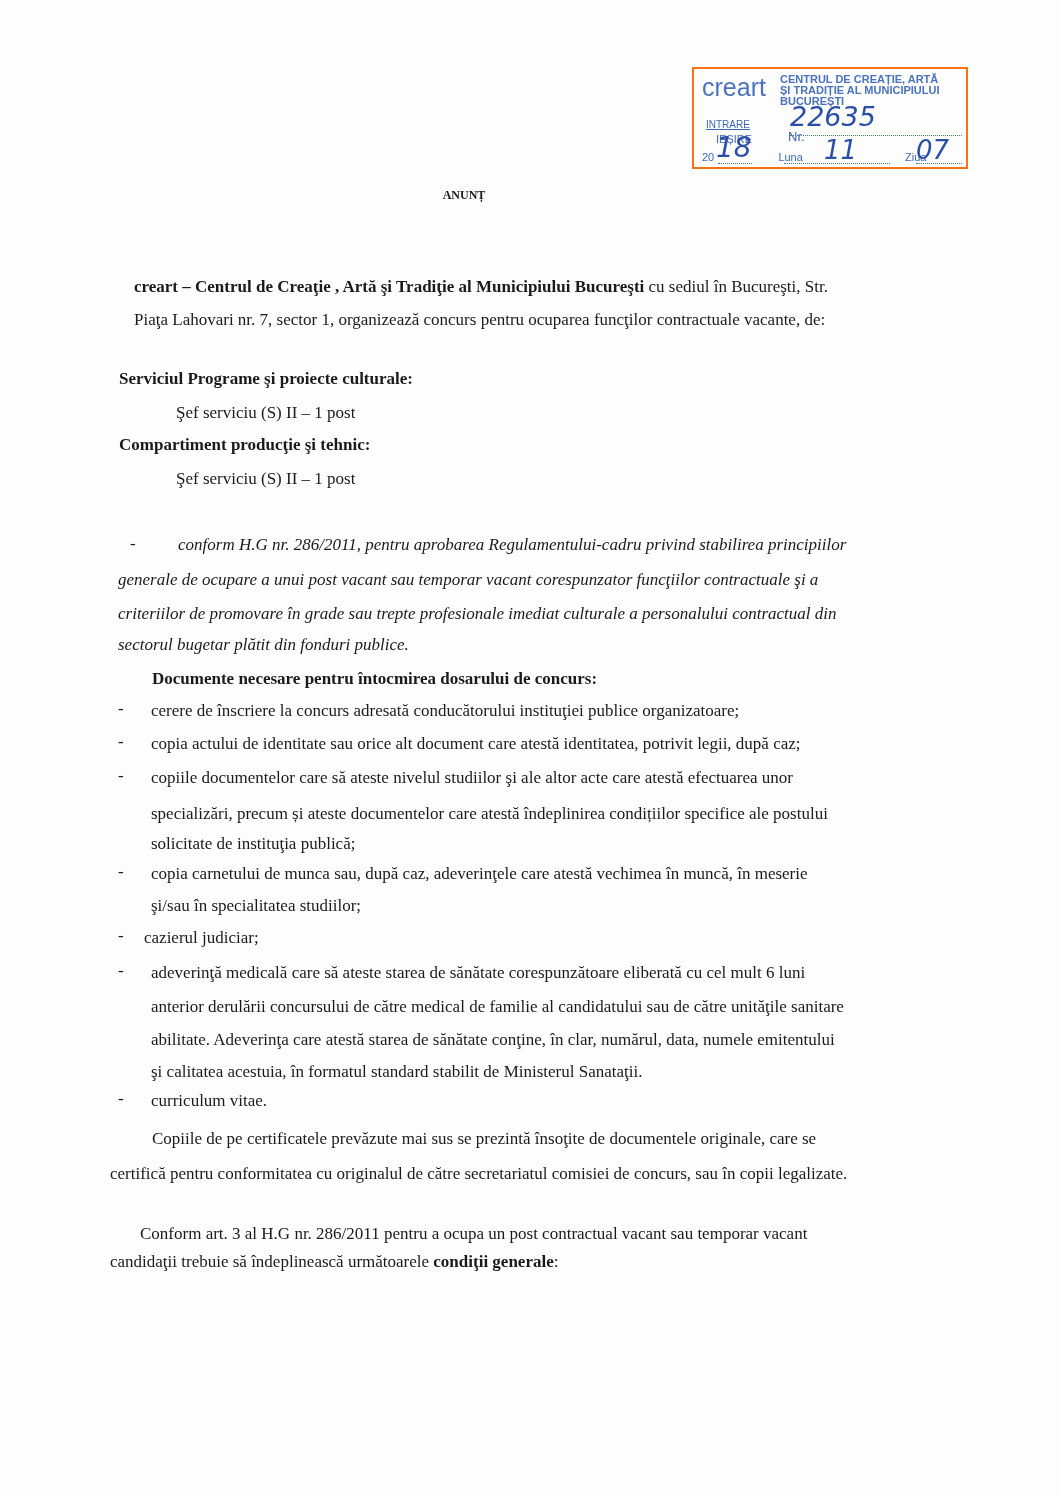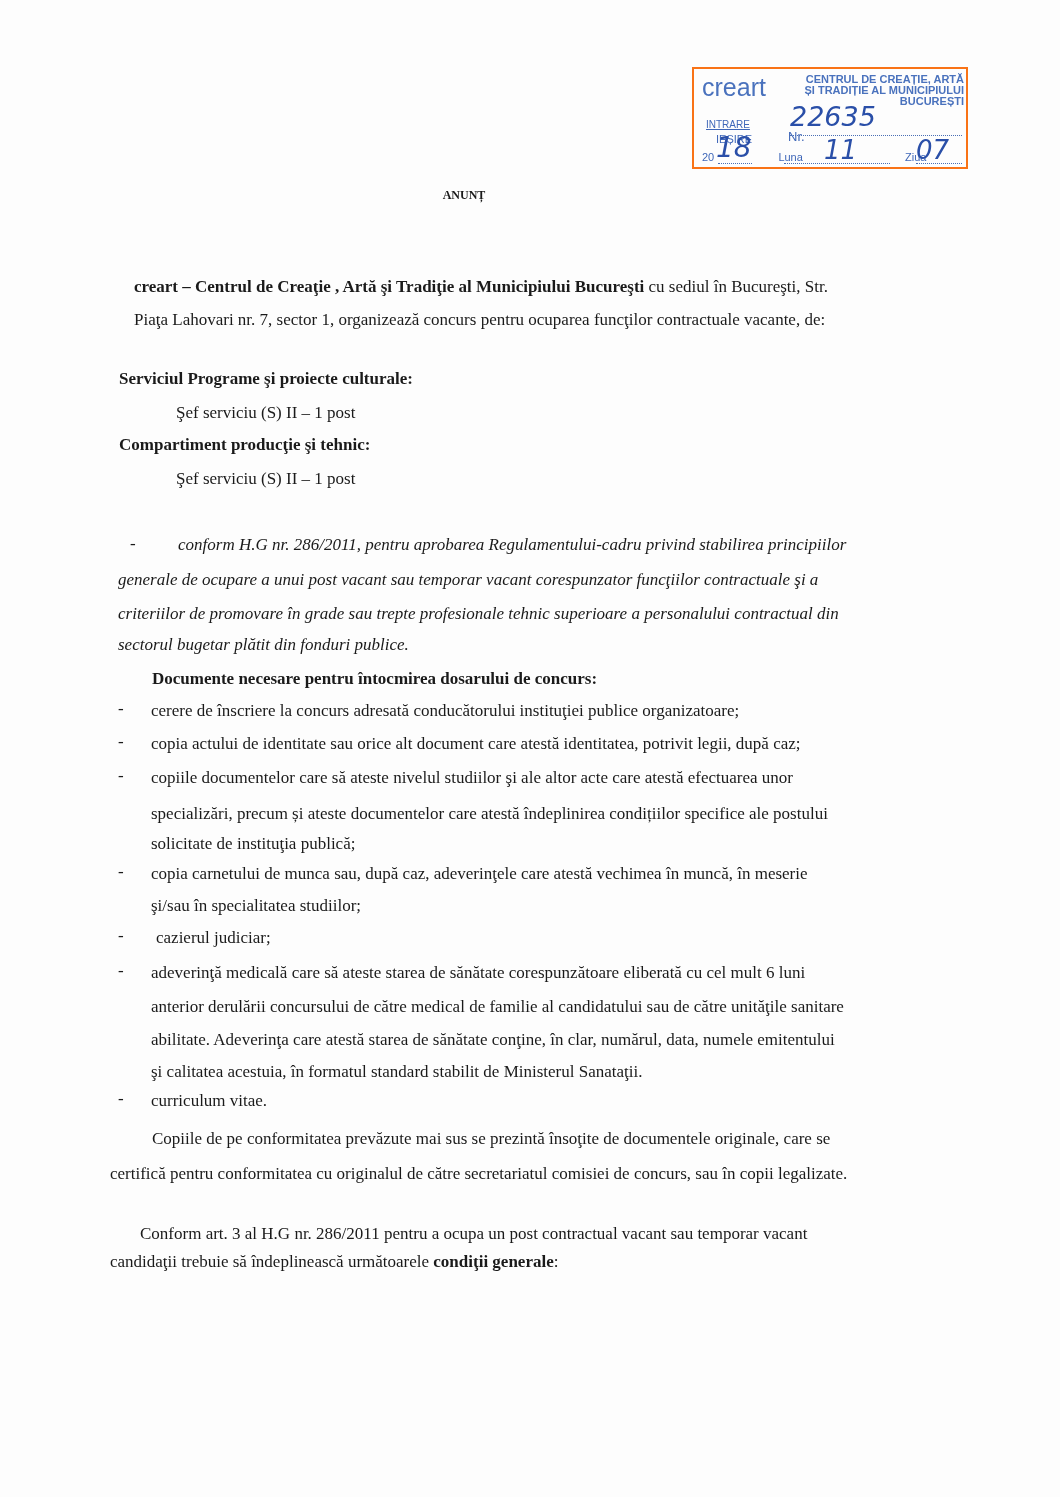--- a/index.html
+++ b/index.html
@@ -6,21 +6,21 @@
   body {
     width: 1060px; height: 1497px; background: #fdfdfd; position: relative; overflow: hidden;
     font-family: "Liberation Serif", serif; color: #1a1a1a;
   }
   .stamp {
     position: absolute; left: 692px; top: 67px; width: 276px; height: 102px;
     border: 2px solid #f97316; color: #3f67b8; box-sizing: border-box;
     font-family: "Liberation Sans", sans-serif;
   }
   .stamp .logo { position: absolute; left: 8px; top: 4px; font-size: 25px; letter-spacing: 0px; color: #4a72bd; }
-  .stamp .inst { position: absolute; left: 86px; top: 5px; width: 184px; font-size: 11px; line-height: 11px; font-weight: bold; text-align: right; color: #4a72bd; }
+  .stamp .inst { position: absolute; left: 86px; top: 5px; width: 184px; font-size: 11px; line-height: 11px; font-weight: bold; color: #4a72bd; }
   .stamp .nr-num { position: absolute; left: 96px; top: 32px; font-size: 27px; font-style: italic; font-family: "DejaVu Sans", sans-serif; color: #2a4fa8; }
   .stamp .intrare { position: absolute; left: 12px; top: 50px; font-size: 10px; text-decoration: underline; }
   .stamp .iesire { position: absolute; left: 22px; top: 64px; font-size: 11px; }
   .stamp .nr-label { position: absolute; left: 80px; top: 60px; font-size: 13px; padding-left: 14px; }
   .stamp .nr-line { position: absolute; left: 96px; top: 66px; width: 172px; border-bottom: 1px dotted #4a6fb5; }
   .stamp .row3 { position: absolute; left: 8px; top: 82px; font-size: 11px; }
   .stamp .hw { position: absolute; font-family: "DejaVu Sans", sans-serif; font-style: italic; color: #2a4fa8; }
   .stamp .yr { left: 22px; top: 62px; font-size: 28px; }
   .stamp .mo { left: 130px; top: 66px; font-size: 26px; }
   .stamp .dy { left: 222px; top: 66px; font-size: 26px; }
@@ -70,21 +70,21 @@
 <div class="p" style="left:134px; top:303px;">Piaţa Lahovari nr. 7, sector 1,  organizează  concurs  pentru ocuparea funcţilor  contractuale vacante, de:</div>
 
 <div class="p b" style="left:119px; top:362px;">Serviciul Programe şi proiecte culturale:</div>
 <div class="p" style="left:176px; top:396px;">Şef serviciu (S) II – 1 post</div>
 <div class="p b" style="left:119px; top:428px;">Compartiment producţie şi tehnic:</div>
 <div class="p" style="left:176px; top:462px;">Şef serviciu (S) II – 1 post</div>
 
 <span class="dash" style="left:130px; top:534px;">-</span>
 <div class="p it" style="left:178px; top:528px;">conform H.G nr. 286/2011, pentru aprobarea Regulamentului-cadru privind stabilirea principiilor</div>
 <div class="p it" style="left:118px; top:563px;">generale de ocupare a unui post vacant sau temporar vacant corespunzator funcţiilor contractuale şi a</div>
-<div class="p it" style="left:118px; top:597px;">criteriilor de promovare în grade sau trepte profesionale tehnic superioare a personalului contractual din</div>
+<div class="p it" style="left:118px; top:597px;">criteriilor de promovare în grade sau trepte profesionale imediat culturale a personalului contractual din</div>
 <div class="p it" style="left:118px; top:628px;">sectorul bugetar plătit din fonduri publice.</div>
 
 <div class="p b" style="left:152px; top:662px;">Documente necesare pentru întocmirea dosarului de concurs:</div>
 
 <div>
   <span class="dash" style="top:699px">-</span>
   <div class="p" style="left:151px; top:694px;">cerere de înscriere la concurs adresată conducătorului instituţiei publice organizatoare;</div>
 
   <span class="dash" style="top:732px">-</span>
   <div class="p" style="left:151px; top:727px;">copia actului de identitate sau orice alt document care atestă identitatea, potrivit legii, după caz;</div>
@@ -92,31 +92,31 @@
   <span class="dash" style="top:766px">-</span>
   <div class="p" style="left:151px; top:761px;">copiile documentelor care să ateste nivelul studiilor şi ale altor acte care atestă efectuarea unor</div>
   <div class="p" style="left:151px; top:797px;">specializări, precum și ateste documentelor care atestă îndeplinirea condițiilor specifice ale postului</div>
   <div class="p" style="left:151px; top:827px;">solicitate de instituţia publică;</div>
 
   <span class="dash" style="top:862px">-</span>
   <div class="p" style="left:151px; top:857px;">copia carnetului de munca sau, după caz, adeverinţele care atestă vechimea în muncă, în meserie</div>
   <div class="p" style="left:151px; top:889px;">şi/sau în specialitatea studiilor;</div>
 
   <span class="dash" style="top:926px">-</span>
-  <div class="p" style="left:156px; top:921px;text-align:right;">cazierul judiciar;</div>
+  <div class="p" style="left:144px; top:921px;text-align:right;">cazierul judiciar;</div>
 
   <span class="dash" style="top:961px">-</span>
   <div class="p" style="left:151px; top:956px;">adeverinţă medicală care să ateste starea de sănătate corespunzătoare eliberată  cu cel mult 6 luni</div>
   <div class="p" style="left:151px; top:990px;">anterior derulării concursului de către medical de familie al candidatului sau de către unităţile sanitare</div>
   <div class="p" style="left:151px; top:1023px;">abilitate. Adeverinţa care atestă starea de sănătate conţine, în clar, numărul, data, numele  emitentului</div>
   <div class="p" style="left:151px; top:1055px;">şi calitatea acestuia, în formatul standard stabilit de Ministerul Sanataţii.</div>
 
   <span class="dash" style="top:1089px">-</span>
   <div class="p" style="left:151px; top:1084px;">curriculum vitae.</div>
 </div>
 
-<div class="p" style="left:152px; top:1122px;">Copiile de pe conformitatea prevăzute mai sus se prezintă însoţite de documentele originale, care se</div>
+<div class="p" style="left:152px; top:1122px;">Copiile de pe certificatele prevăzute mai sus se prezintă însoţite de documentele originale, care se</div>
 <div class="p" style="left:110px; top:1157px;">certifică pentru conformitatea cu originalul de către secretariatul comisiei de concurs, sau în copii legalizate.</div>
 
 <div class="p" style="left:140px; top:1217px;">Conform art. 3 al H.G nr. 286/2011 pentru a ocupa un post contractual vacant sau temporar vacant</div>
 <div class="p" style="left:110px; top:1245px;">
   <span>candidaţii trebuie să îndeplinească următoarele </span><span class="b">condiţii generale</span><span>:</span>
 </div>
 
 </body></html>

